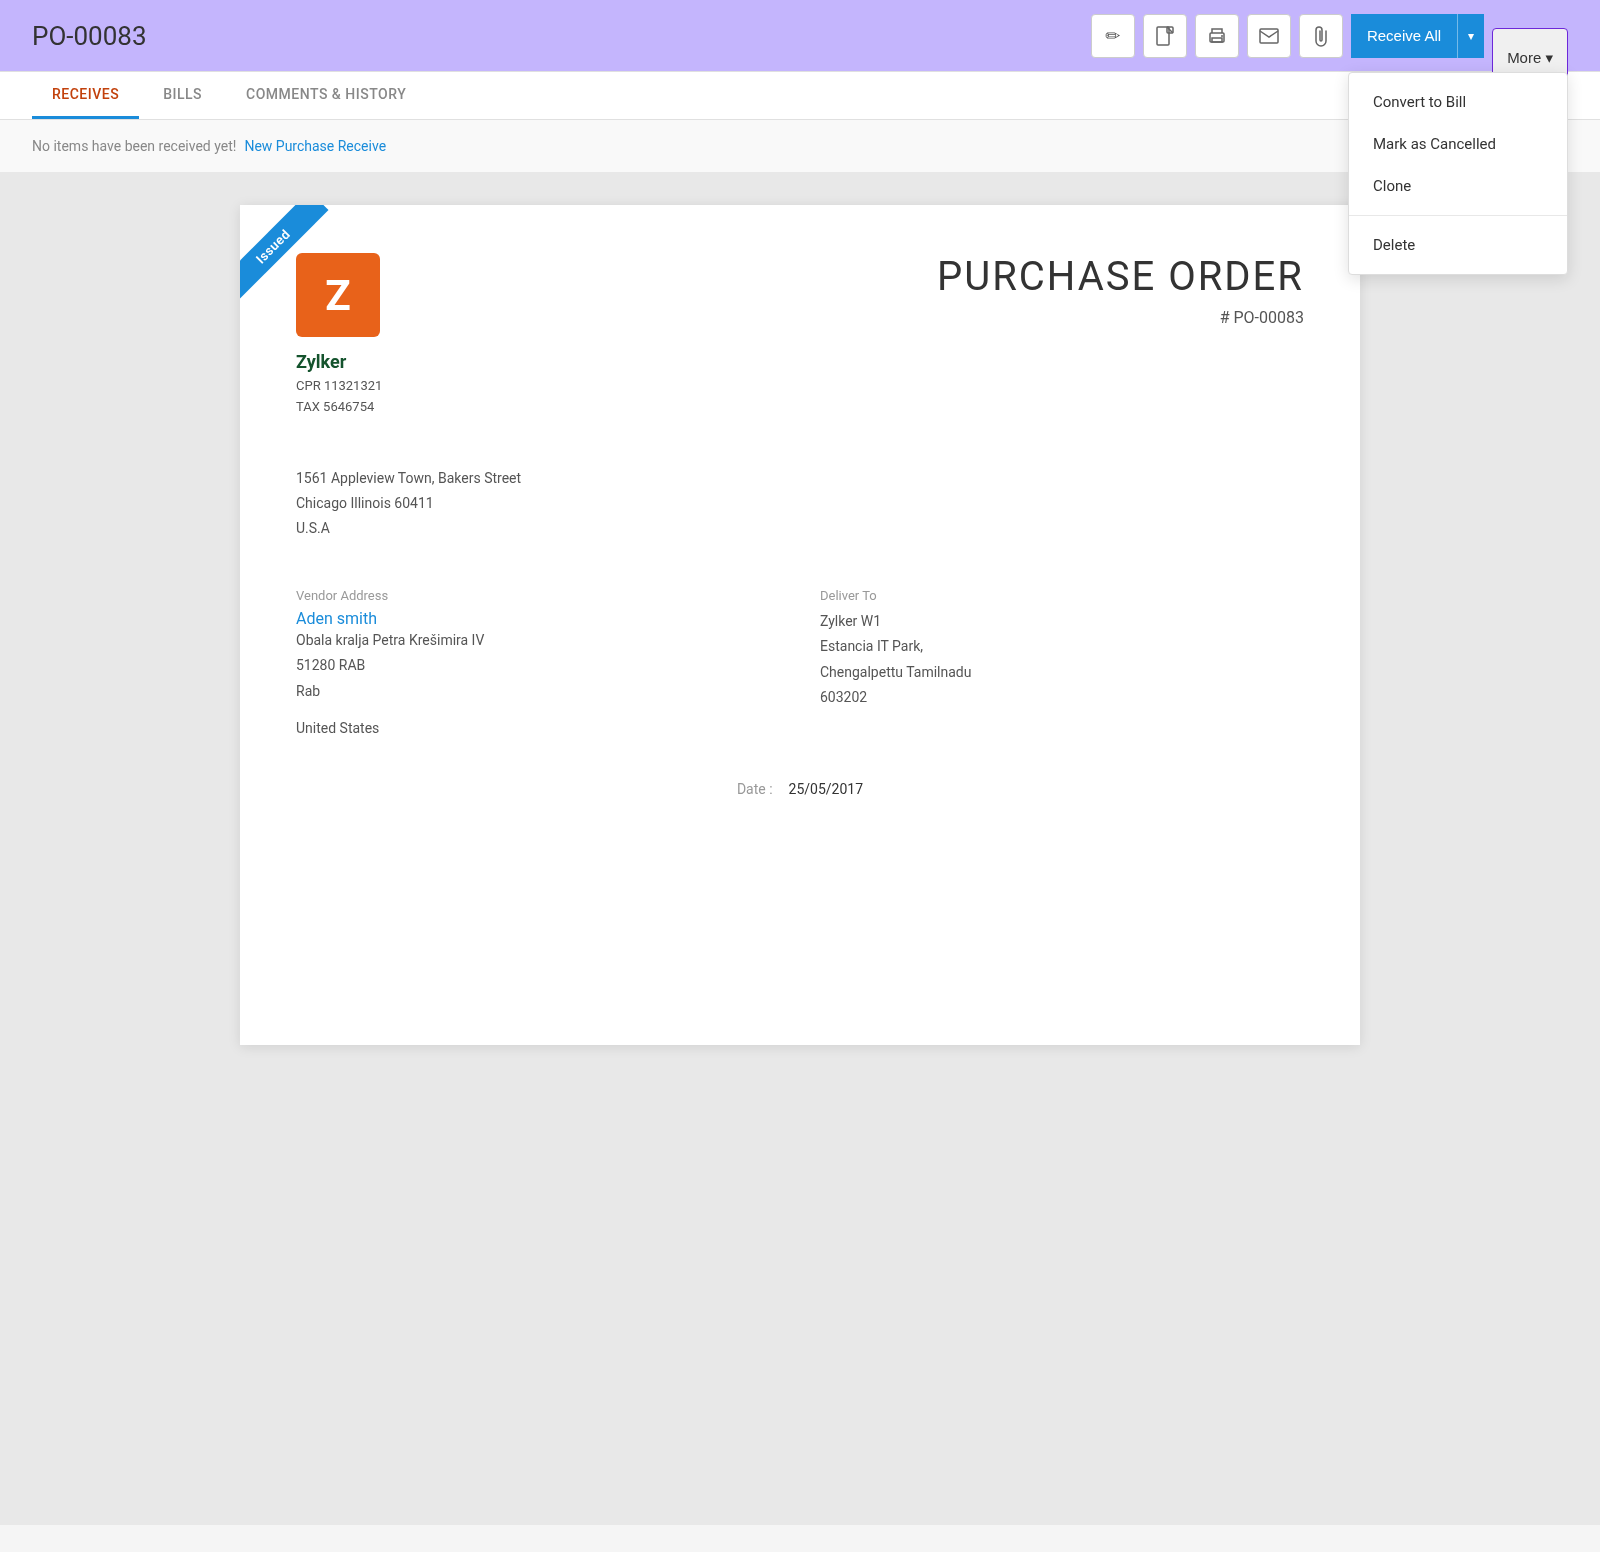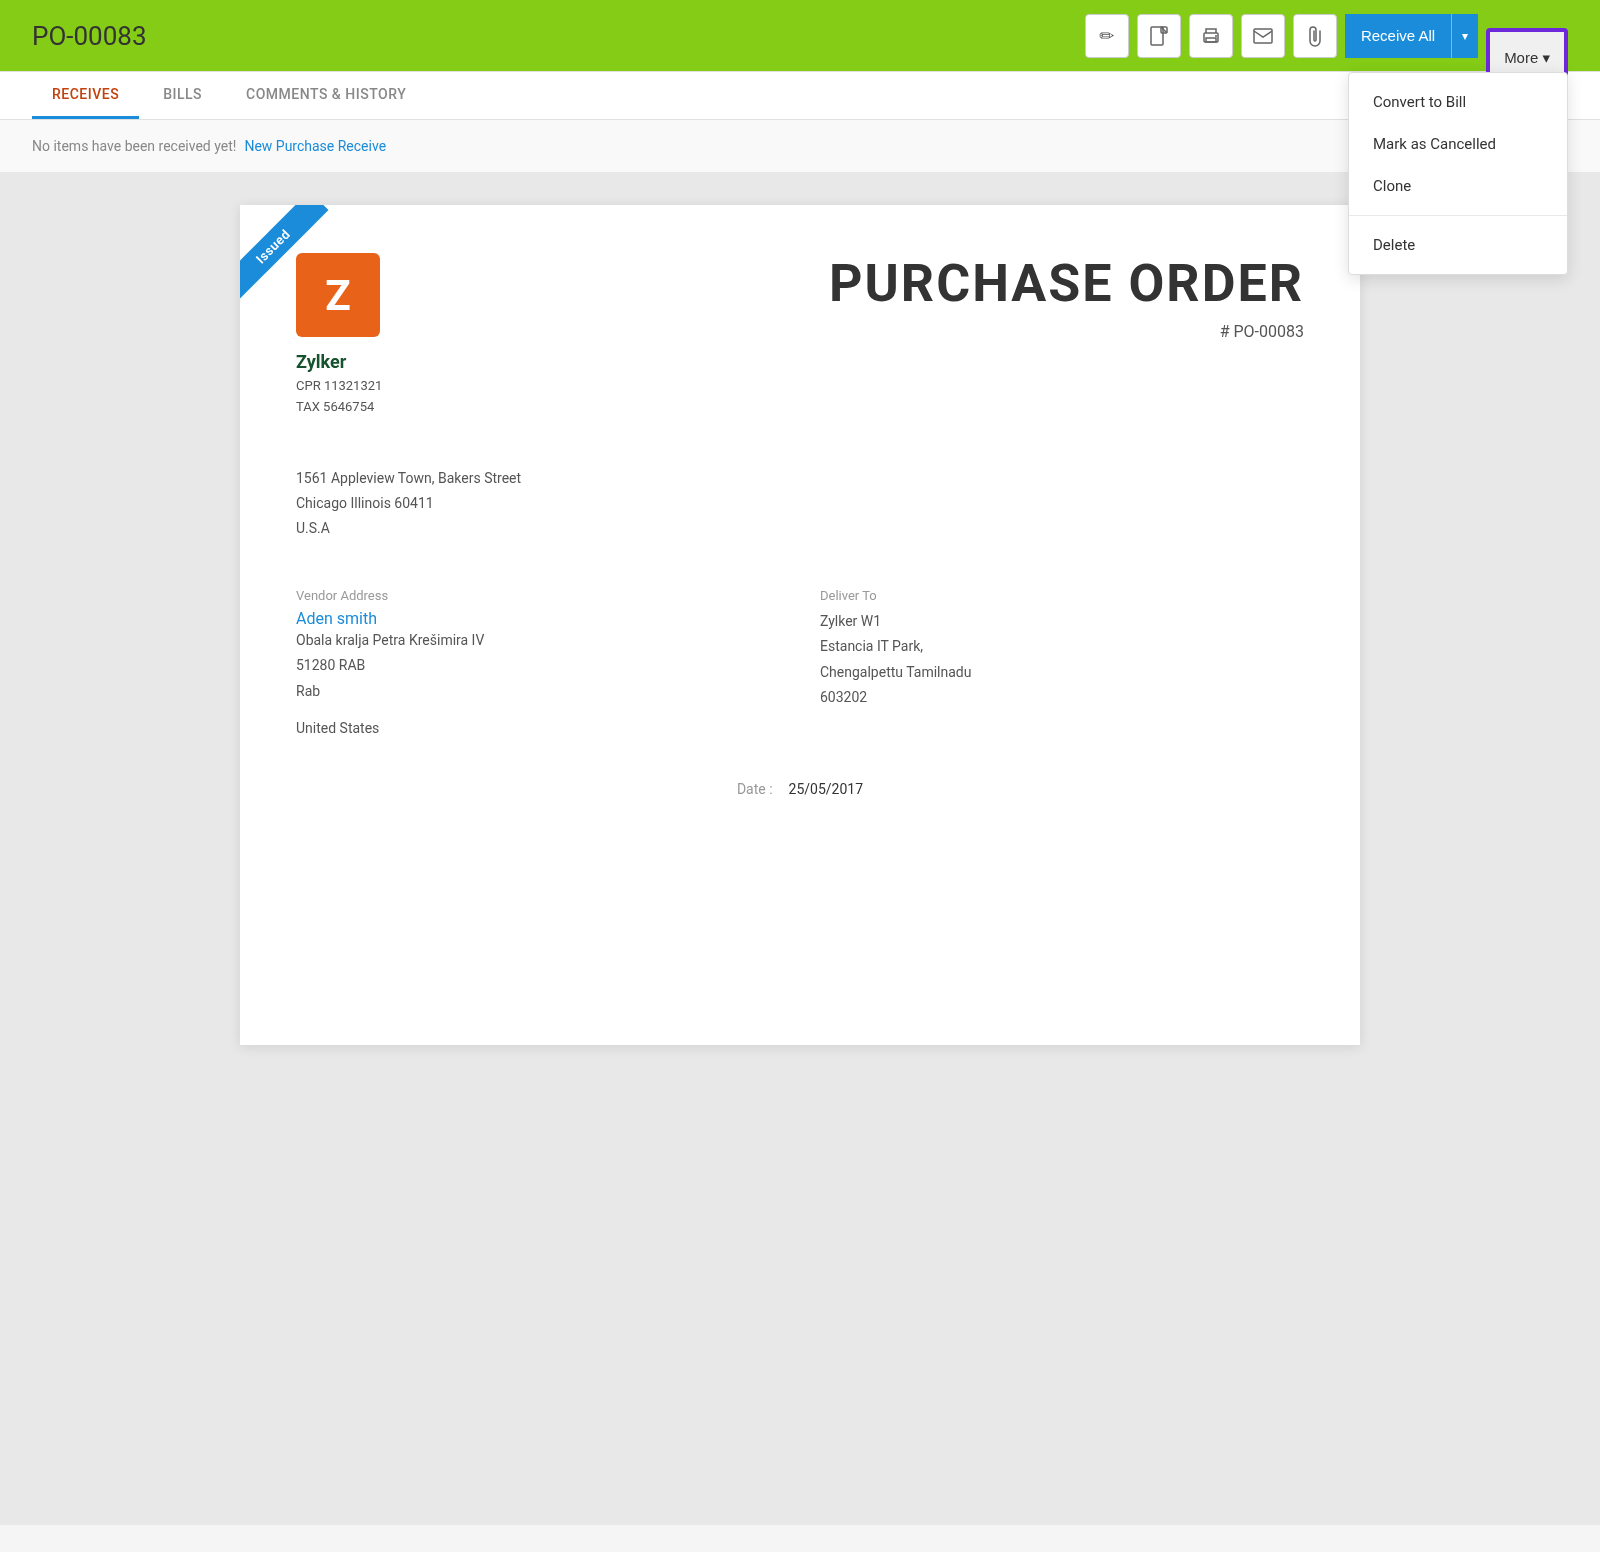--- a/index.html
+++ b/index.html
@@ -4,21 +4,21 @@
   <style>
     * { box-sizing: border-box; margin: 0; padding: 0; }
     body {
       font-family: -apple-system, BlinkMacSystemFont, 'Segoe UI', Roboto, sans-serif;
       background: #f5f5f5;
       color: #333;
     }
 
     
     .header {
-      background: #84cc16;
+      background: #c4b5fd;
       padding: 0 32px;
       display: flex;
       align-items: center;
       justify-content: space-between;
       height: 72px;
       border-bottom: 1px solid #e0e0e0;
       position: relative;
     }
 
     .header-title {
@@ -69,21 +69,21 @@
       align-items: center;
       padding: 0 10px;
       font-size: 12px;
     }
 
     .more-btn {
       display: flex;
       align-items: center;
       background: #f0f0f0;
       color: #333;
-      border: 4px solid #6d28d9;
+      border: 1px solid #6d28d9;
       border-radius: 4px;
       height: 59px;
       padding: 0 14px;
       cursor: pointer;
       font-size: 15px;
       gap: 6px;
       position: relative;
       margin-top: 44px;
     }
 
@@ -226,22 +226,22 @@
     .company-info {
       font-size: 13px;
       color: #555;
       line-height: 1.6;
     }
 
     .doc-title-area {
       text-align: right;
     }
     .doc-title {
-      font-size: 52px;
-      font-weight: 700;
+      font-size: 40px;
+      font-weight: 400;
       color: #333;
       letter-spacing: 2px;
       margin-bottom: 8px;
     }
     .doc-number {
       font-size: 16px;
       color: #555;
     }
     .address-label {
       color: #999;

